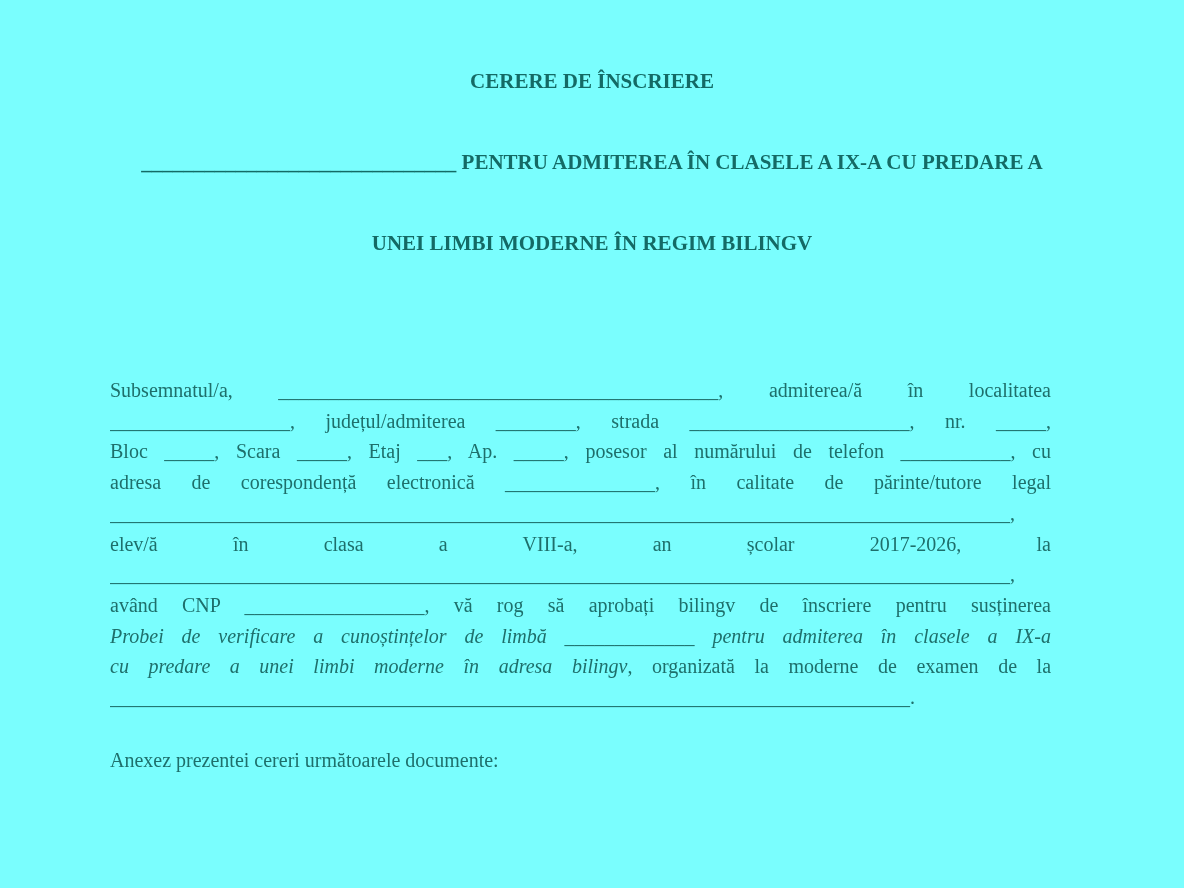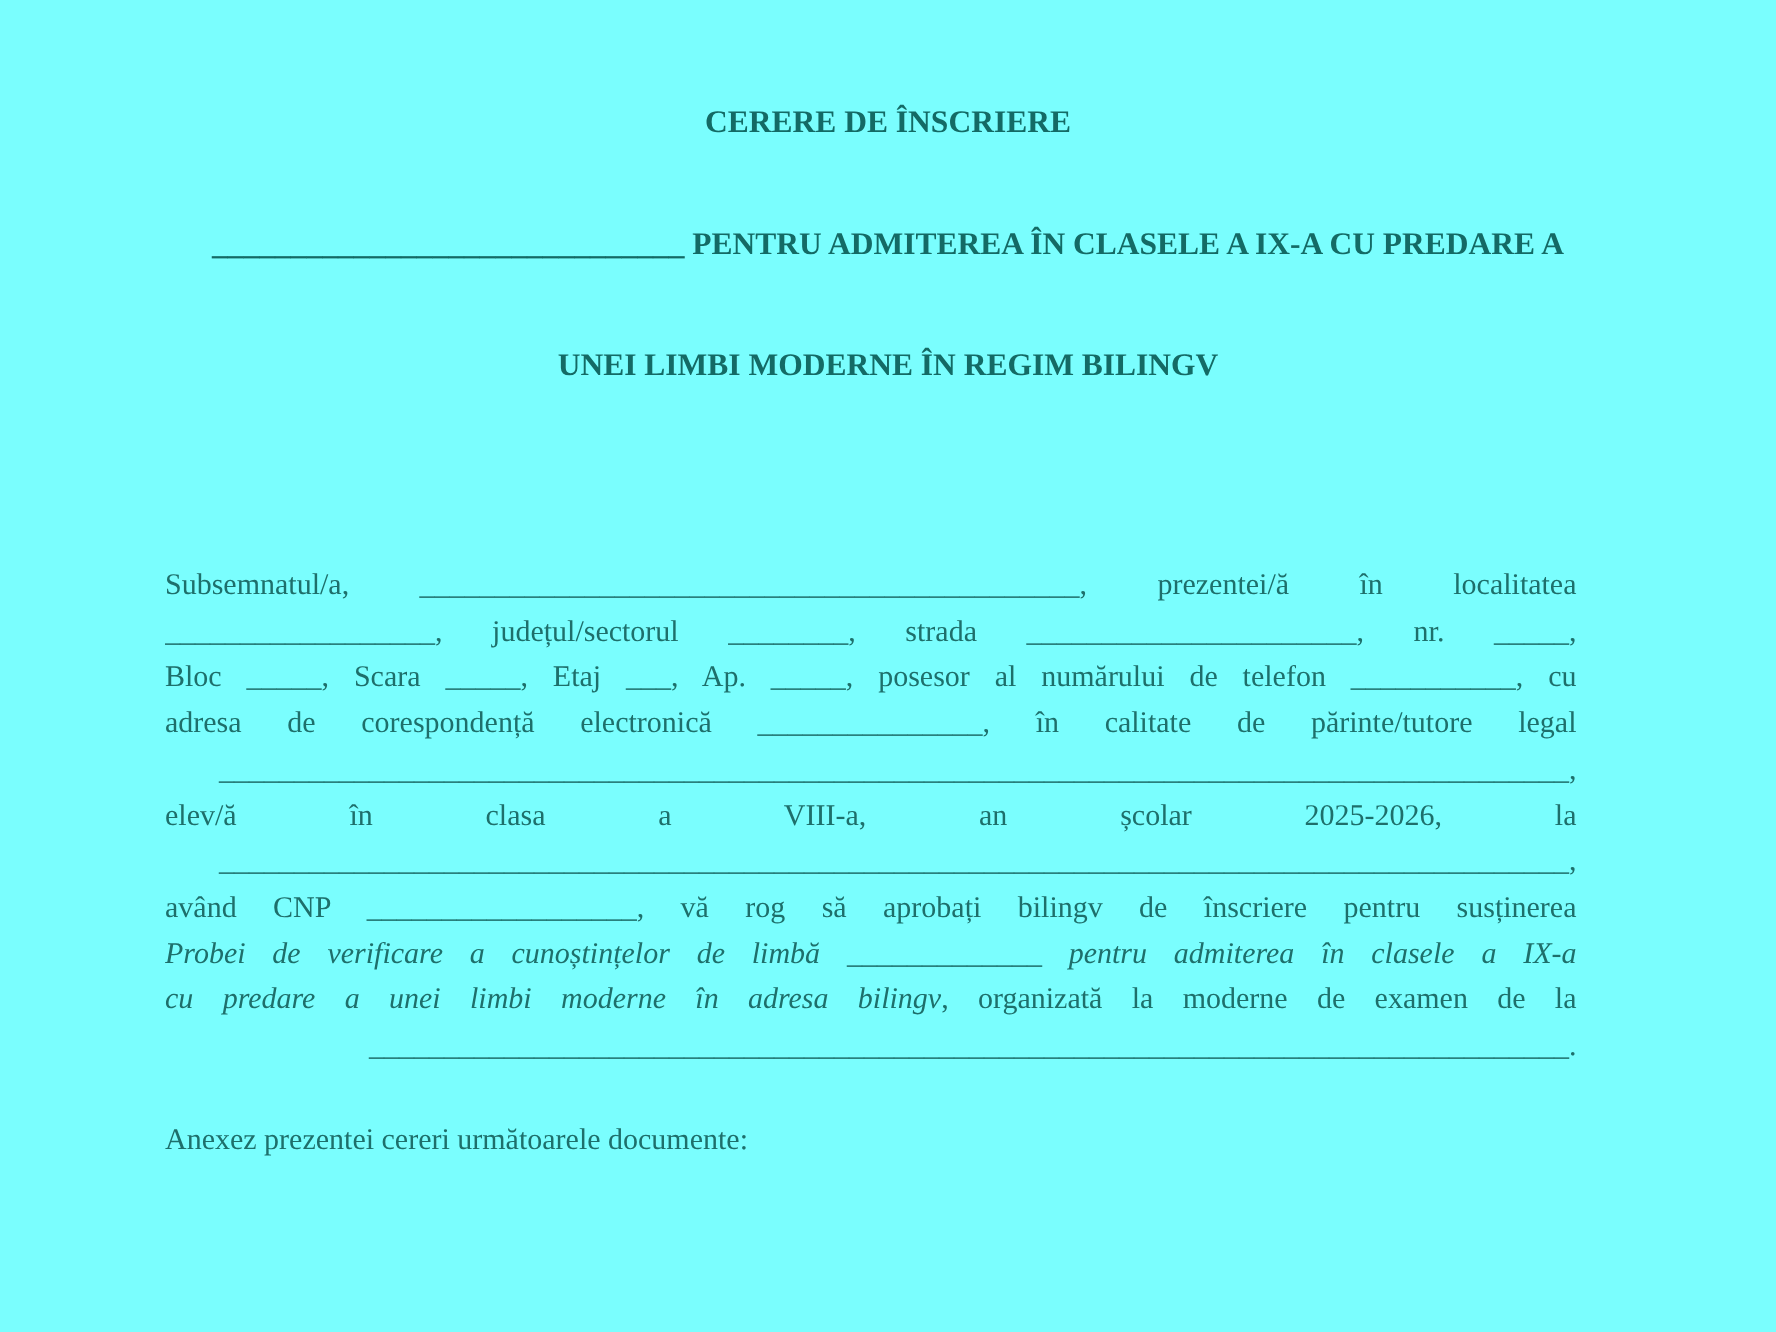--- a/index.html
+++ b/index.html
@@ -23,46 +23,46 @@
     white-space: pre-wrap;
   }
 
   .content {
     margin-left: 110px;
     width: 941px;
     font-size: 20px;
     overflow: hidden;
   }
   .para { margin-top: 64px; }
-  .line { line-height: 30.7px; text-align: right; }
+  .line { line-height: 30.7px; }
   .j { text-align: justify; text-align-last: justify; }
   .italic { font-style: italic; font-family: Liberation Serif, serif; }
 
   .docs-intro { margin-top: 32px; line-height: 30px; }
 </style>
 </head>
 <body>
 
 <div class="doc">
 
   <header class="title">
     <div>CERERE DE ÎNSCRIERE</div>
     <div>______________________________ PENTRU ADMITEREA ÎN CLASELE A IX-A CU PREDARE A</div>
     <div>UNEI LIMBI MODERNE ÎN REGIM BILINGV</div>
   </header>
 
   <main class="content">
 
     <div class="para">
-      <div class="line j">Subsemnatul/a, ____________________________________________, prezentei/ă în localitatea</div>
-      <div class="line j">__________________, județul/sectorul ________, strada ______________________, nr. _____,</div>
+      <div class="line j">Subsemnatul/a, ____________________________________________, admiterea/ă în localitatea</div>
+      <div class="line j">__________________, județul/admiterea ________, strada ______________________, nr. _____,</div>
       <div class="line j">Bloc _____, Scara _____, Etaj ___, Ap. _____, posesor al numărului de telefon ___________, cu</div>
       <div class="line j">adresa de corespondență electronică _______________, în calitate de părinte/tutore legal</div>
       <div class="line">__________________________________________________________________________________________,</div>
-      <div class="line j">elev/ă în clasa a VIII-a, an școlar 2025-2026, la</div>
+      <div class="line j">elev/ă în clasa a VIII-a, an școlar 2017-2026, la</div>
       <div class="line">__________________________________________________________________________________________,</div>
       <div class="line j">având CNP __________________, vă rog să aprobați bilingv de înscriere pentru susținerea</div>
       <div class="line j italic">Probei de verificare a cunoștințelor de limbă _____________ pentru admiterea în clasele a IX-a</div>
       <div class="line j"><span class="italic">cu predare a unei limbi moderne în adresa bilingv</span><span>, organizată la moderne de examen de la</span></div>
       <div class="line">________________________________________________________________________________.</div>
     </div>
 
     <div class="docs-intro">Anexez prezentei cereri următoarele documente:</div>
 
   </main>

